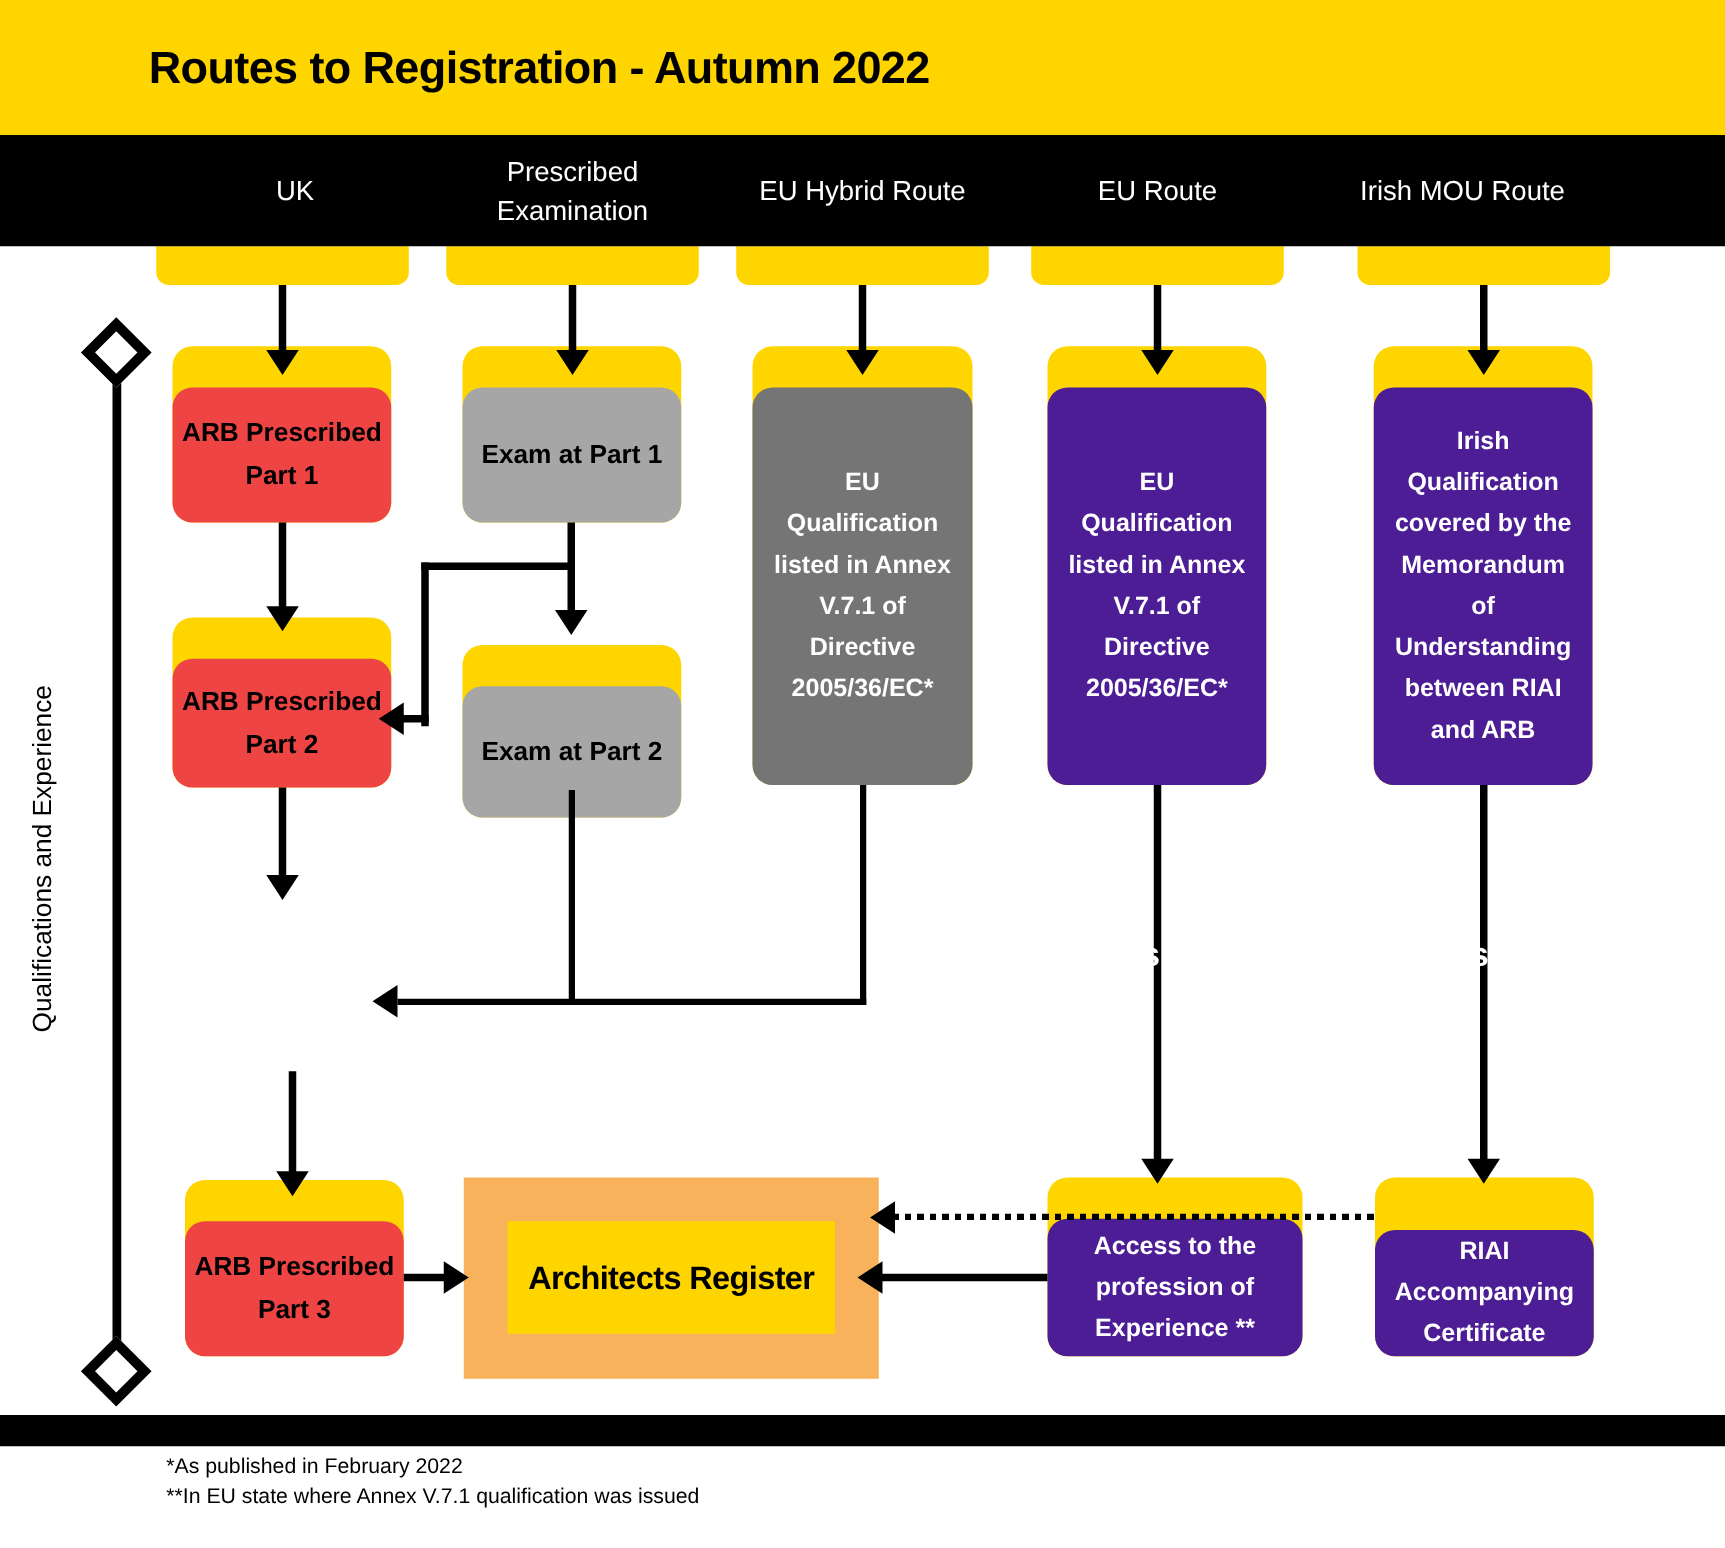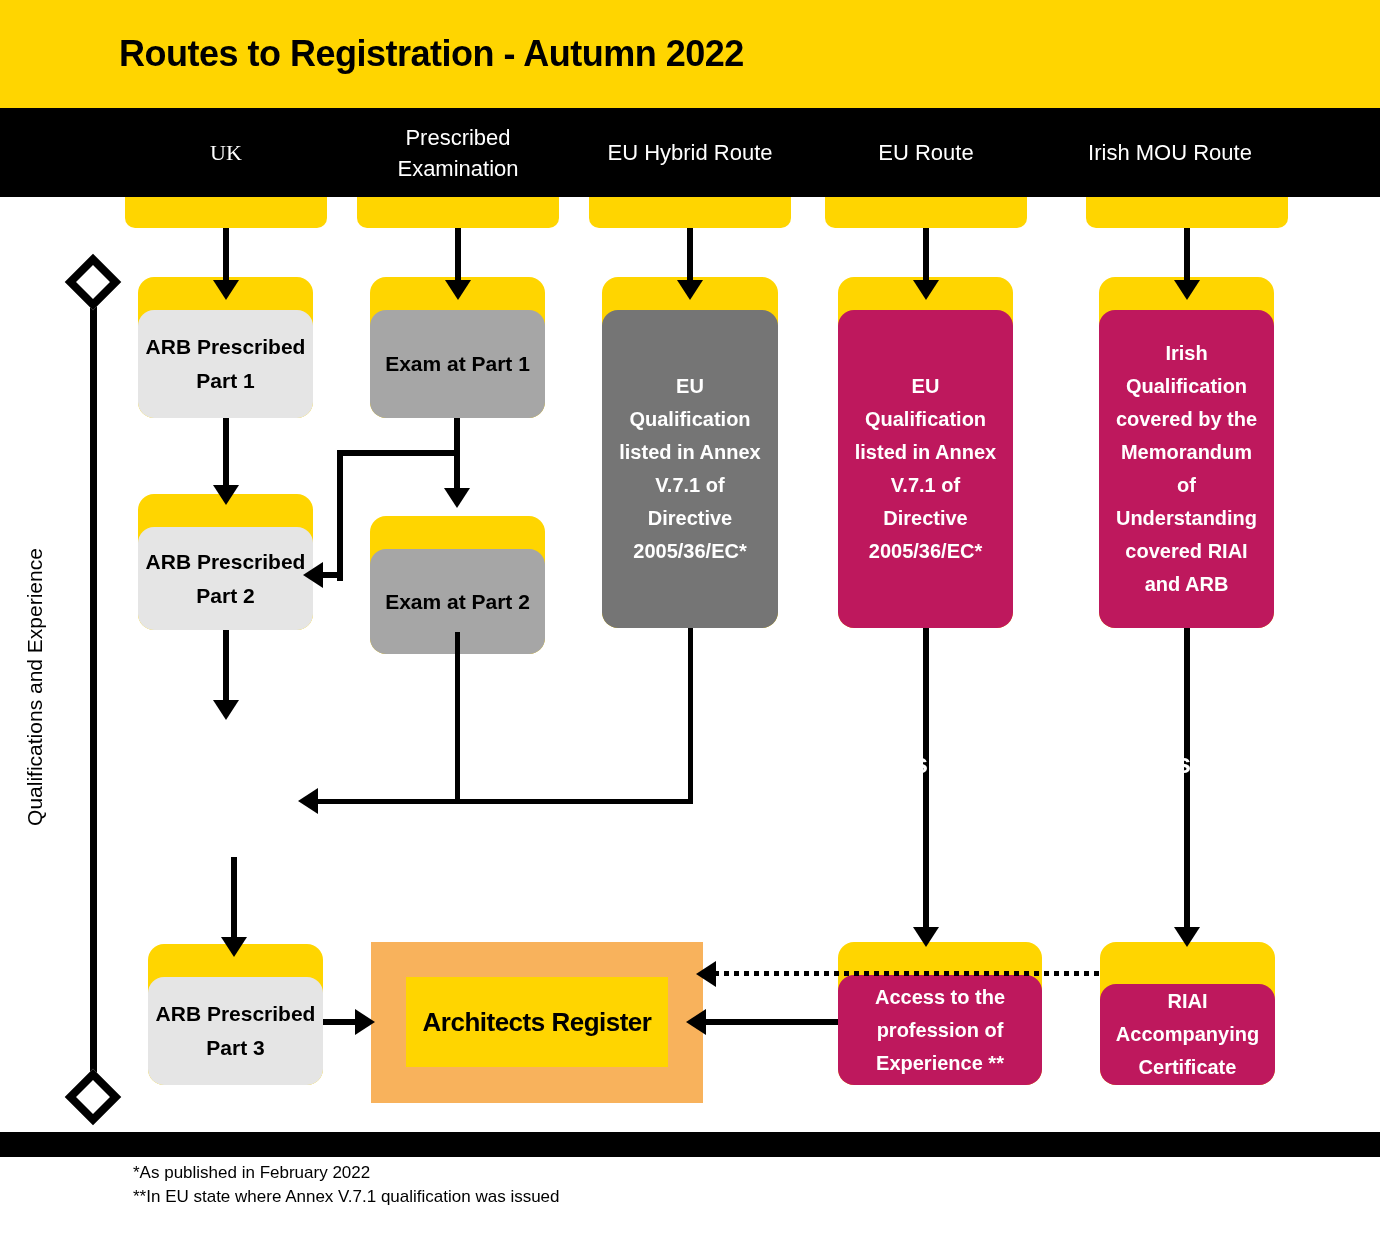--- a/index.html
+++ b/index.html
@@ -16,24 +16,24 @@
   .colhead{position:absolute;top:108px;height:89px;display:flex;align-items:center;justify-content:center;
            text-align:center;color:#fff;font-size:22px;line-height:31px;z-index:4;}
   
   .tab{position:absolute;top:197px;width:202px;height:31px;background:#FFD500;
        border-radius:0 0 10px 10px;z-index:1;}
   
   .node{position:absolute;background:#FFD500;border-radius:16px;z-index:2;}
   .node .body{position:absolute;left:0;right:0;top:33px;bottom:0;border-radius:16px;
               display:flex;flex-direction:column;align-items:center;justify-content:center;
               text-align:center;font-weight:bold;}
-  .body.light{background:#e5e5e5;color:#000;font-size:21px;line-height:34px;text-align:right;}
+  .body.light{background:#ef4444;color:#000;font-size:21px;line-height:34px;text-align:right;}
   .body.mid{background:#A6A6A6;color:#000;font-size:21px;line-height:34px;}
   .body.hybrid{background:#757575;color:#fff;font-size:20px;line-height:33px;}
-  .body.dark{background:#be185d;color:#fff;font-size:20px;line-height:33px;}
+  .body.dark{background:#4c1d95;color:#fff;font-size:20px;line-height:33px;}
   
   .register-outer{position:absolute;left:371px;top:942px;width:332px;height:161px;background:#F8B25C;z-index:2;}
   .register-inner{position:absolute;left:35px;top:35px;width:262px;height:90px;background:#FFD500;
                   display:flex;align-items:center;justify-content:center;}
   .register-inner span{font-size:26px;font-weight:bold;color:#000;letter-spacing:-0.5px;}
   
   .vline,.hline{position:absolute;background:#000;z-index:5;}
   .vline{width:6px;}
   .hline{height:6px;}
   .thin.vline{width:5px;}
@@ -61,21 +61,21 @@
 </head>
 <body>
 
 <div id="canvas">
 
   <div class="banner">
     <div class="title">Routes to Registration - Autumn 2022</div>
   </div>
 
   <div class="headbar"></div>
-  <div class="colhead" style="left:166px;width:120px;font-family:Liberation Serif, serif;">UK</div>
+  <div class="colhead" style="left:176px;width:120px;">UK</div>
   <div class="colhead" style="left:373px;width:170px;">Prescribed Examination</div>
   <div class="colhead" style="left:580px;width:220px;">EU Hybrid Route</div>
   <div class="colhead" style="left:1060px;width:220px;">Irish MOU Route</div>
   <div class="colhead" style="left:816px;width:220px;">EU Route</div>
 
   <div class="tab" style="left:125px;"></div>
   <div class="tab" style="left:357px;"></div>
   <div class="tab" style="left:589px;"></div>
   <div class="tab" style="left:825px;"></div>
   <div class="tab" style="left:1086px;"></div>
@@ -123,21 +123,21 @@
     </div>
   </div>
   <div class="node" style="left:1099px;top:277px;width:175px;height:351px;">
     <div class="body dark" style="line-height:33px;">
       <div>Irish</div>
       <div>Qualification</div>
       <div>covered by the</div>
       <div>Memorandum</div>
       <div>of</div>
       <div>Understanding</div>
-      <div>covered RIAI</div>
+      <div>between RIAI</div>
       <div>and ARB</div>
     </div>
   </div>
 
   <div class="vline" style="left:223px;top:418px;height:70px;"></div>
   <div class="head-down" style="left:213px;top:485px;"></div>
 
   <div class="vline" style="left:454px;top:418px;height:71px;"></div>
   <div class="head-down" style="left:444px;top:488px;"></div>
   <div class="hline" style="left:337px;top:450px;width:120px;"></div>

